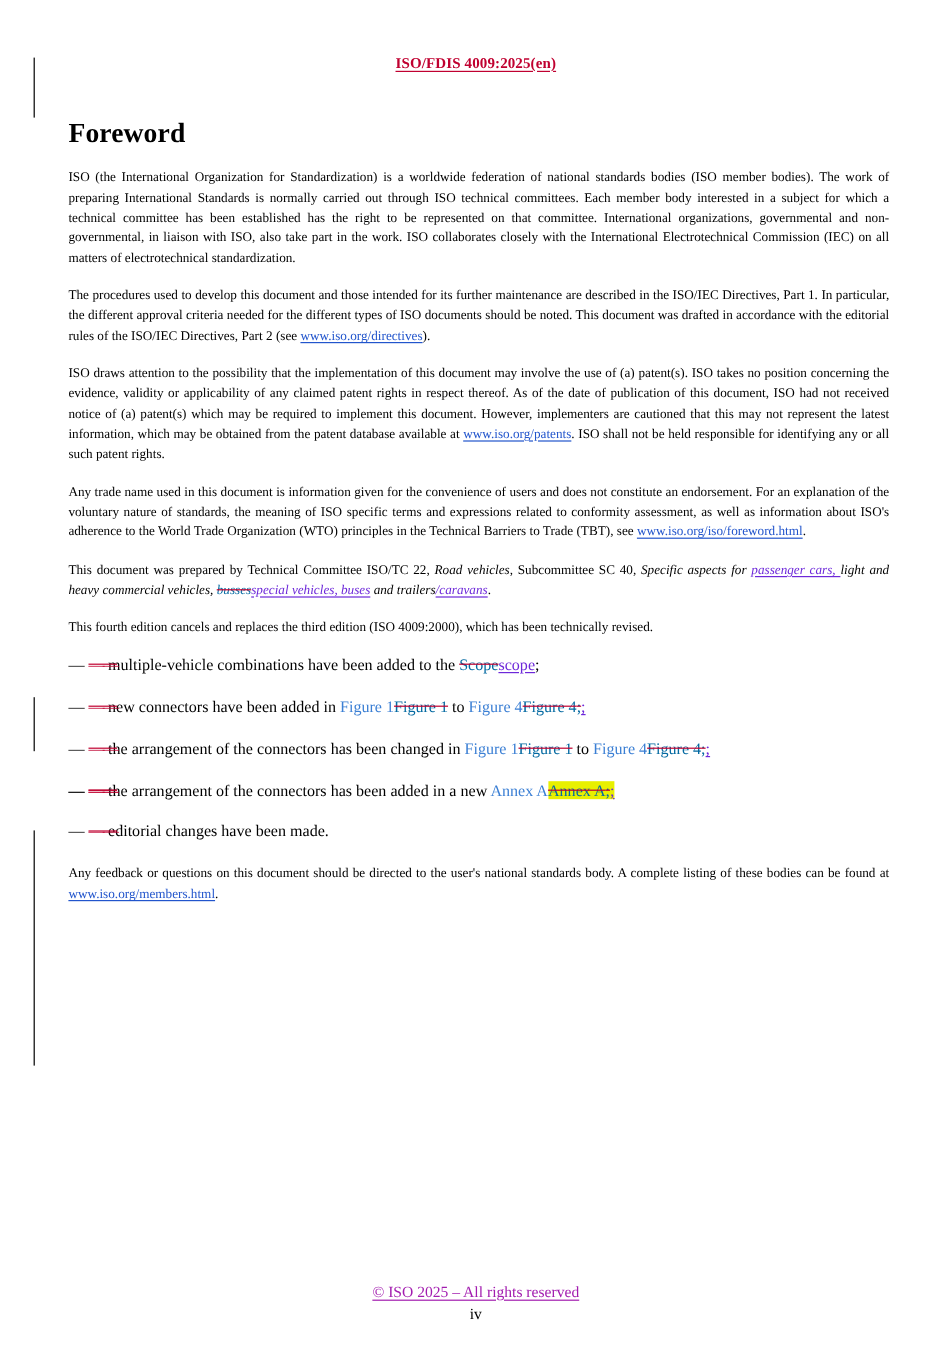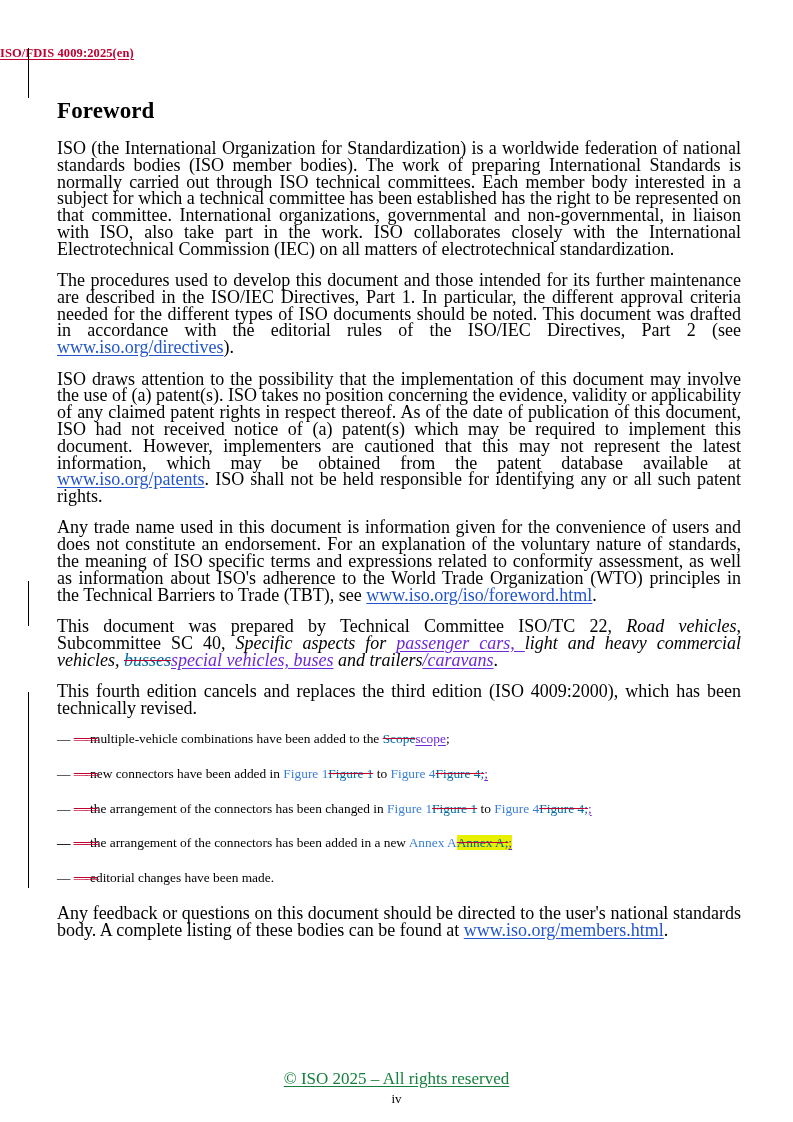--- a/index.html
+++ b/index.html
@@ -20,21 +20,21 @@
     position: absolute;
     inset: 0;
   }
 
   
   .doc-header {
     position: absolute;
     top: 46px;
     left: 0;
     width: 793px;
-    text-align: left;
+    text-align: center;
     font-size: 12.5px;
     font-weight: bold;
     color: #C00030;
     letter-spacing: 0.1px;
   }
   .doc-header span {
     text-decoration: underline;
     text-underline-offset: 2px;
   }
 
@@ -58,21 +58,21 @@
   }
 
   h1.foreword {
     font-size: 23px;
     font-weight: bold;
     margin: 0 0 16px 0;
     letter-spacing: 0.1px;
   }
 
   p.para {
-    font-size: 18px;
+    font-size: 11px;
     line-height: 16.8px;
     text-align: justify;
     margin: 0 0 14.5px 0;
     hyphens: none;
   }
   p.para.last { margin-bottom: 12px; }
 
   .list {
     margin: 0;
     padding: 0;
@@ -125,22 +125,22 @@
 
   
   .footer {
     position: absolute;
     left: 0;
     top: 1069px;
     width: 793px;
     text-align: center;
   }
   .footer-copy {
-    font-size: 17px;
-    color: #15803d;
+    font-size: 13px;
+    color: #a21caf;
     text-decoration: underline;
     text-underline-offset: 2px;
   }
   .footer-page {
     margin-top: 2px;
     font-size: 13px;
     color: #000;
   }
 </style>
 </head>

